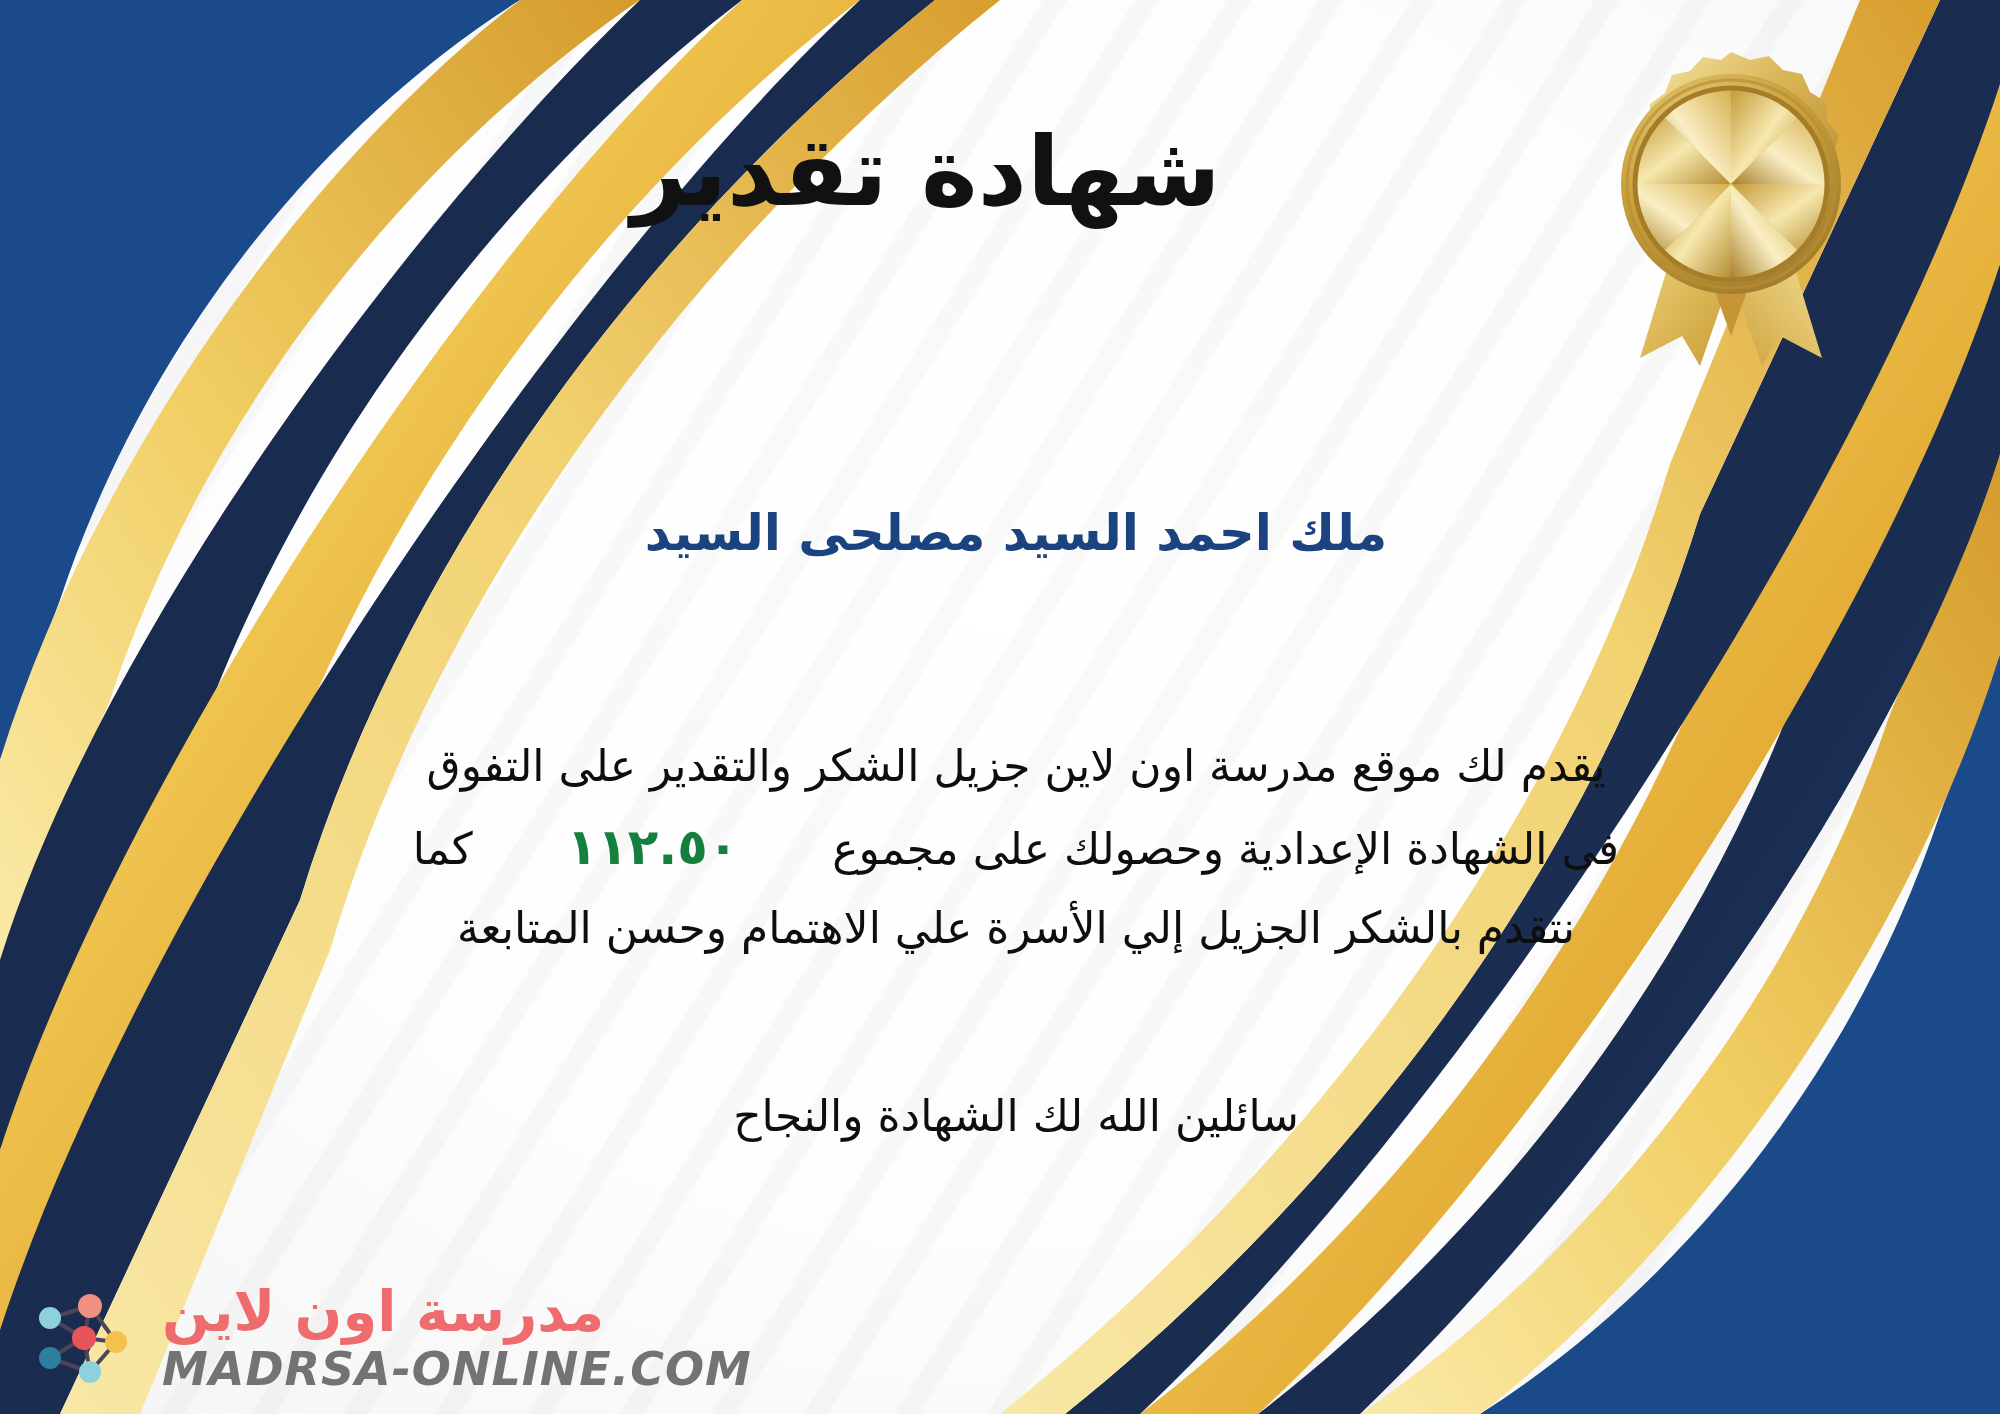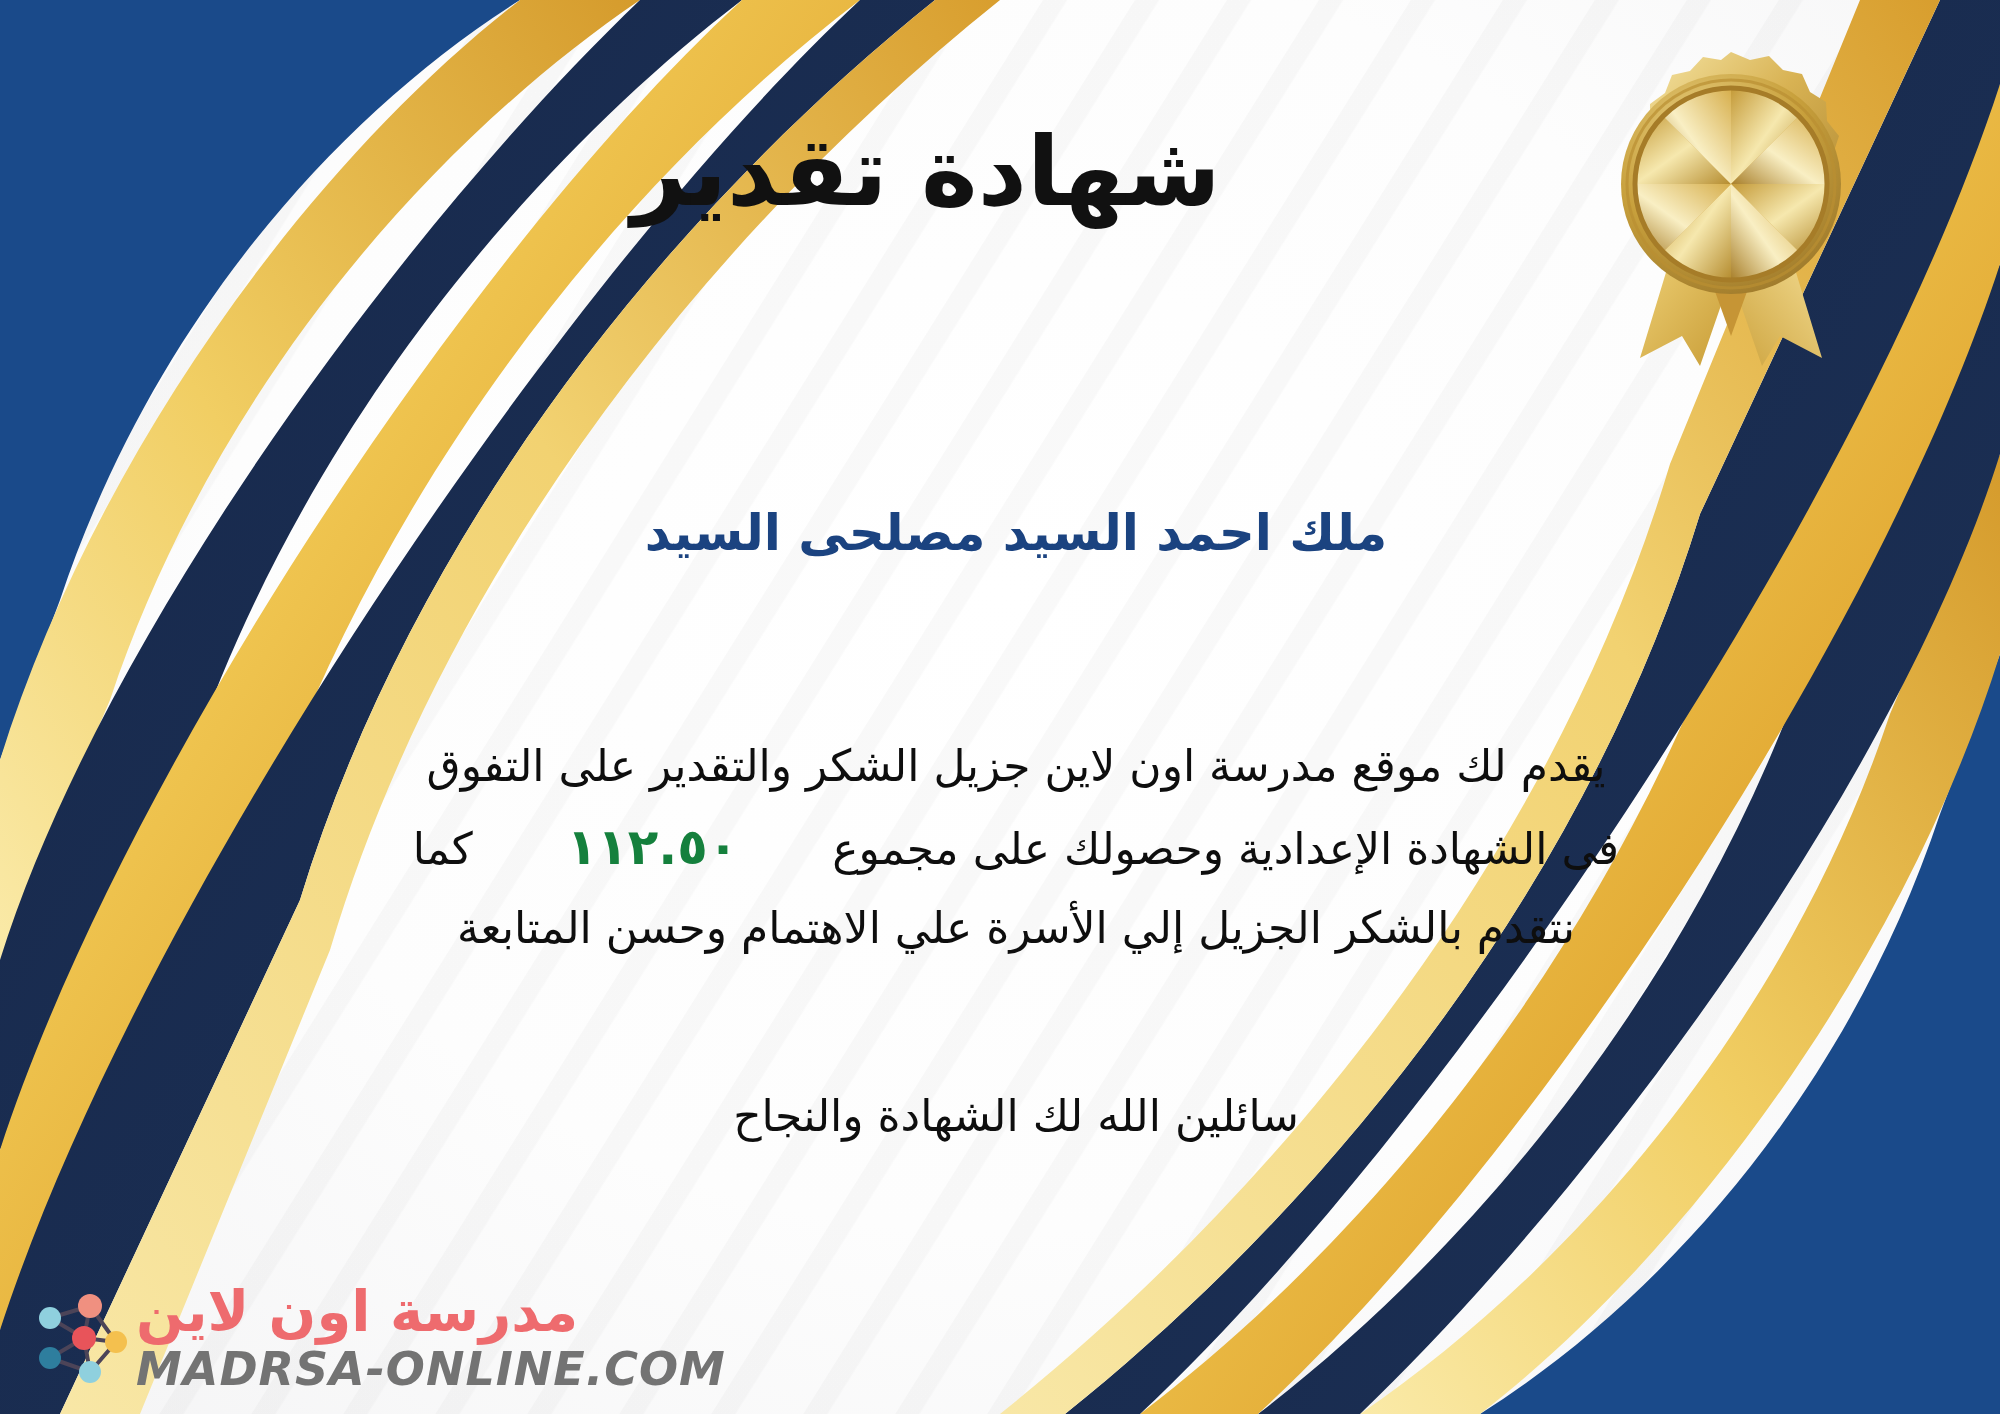--- a/index.html
+++ b/index.html
@@ -127,21 +127,21 @@
   }
 
   
   .brand {
     position: absolute;
     left: 28px;
     bottom: 22px;
     display: flex;
     flex-direction: row-reverse;
     align-items: center;
-    gap: 4px;
+    gap: 30px;
     direction: rtl;
   }
   .brand-mark { width: 104px; height: 104px; flex: none; }
   .brand-mark svg { display:block; width:100%; height:100%; }
   .brand-text { display:flex; flex-direction: column; align-items: flex-end; line-height: 1; }
   .brand-ar {
     font-size: 56px;
     font-weight: 700;
     color: #EE6B6E;
     direction: rtl;

